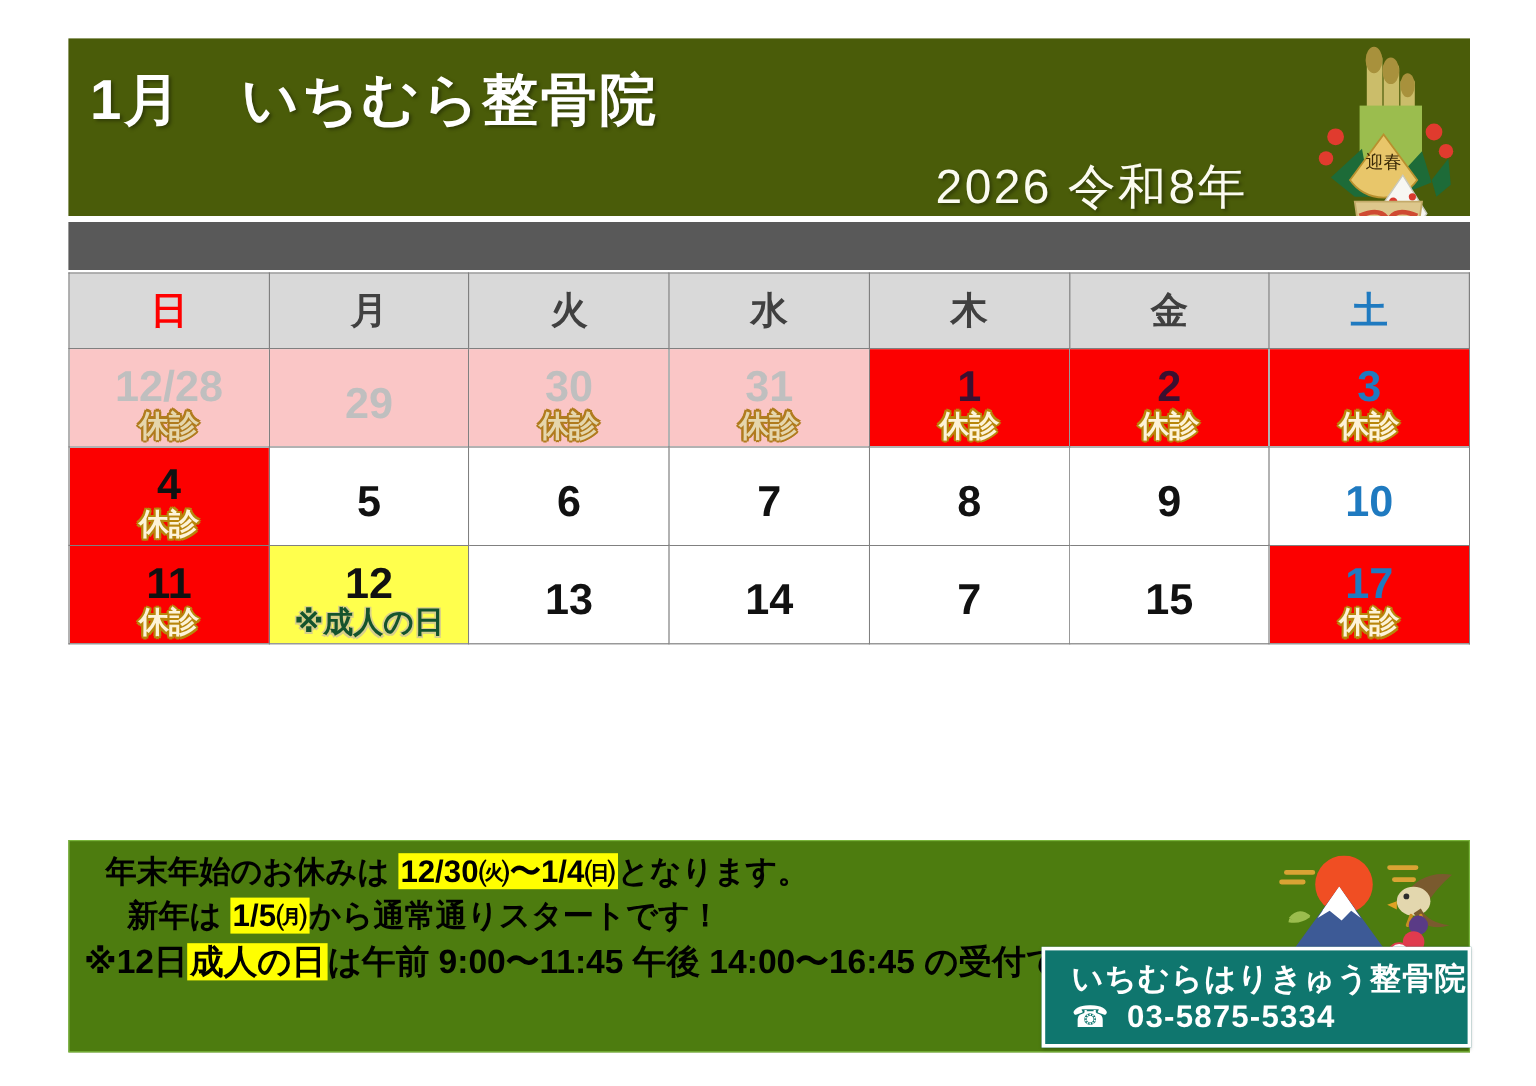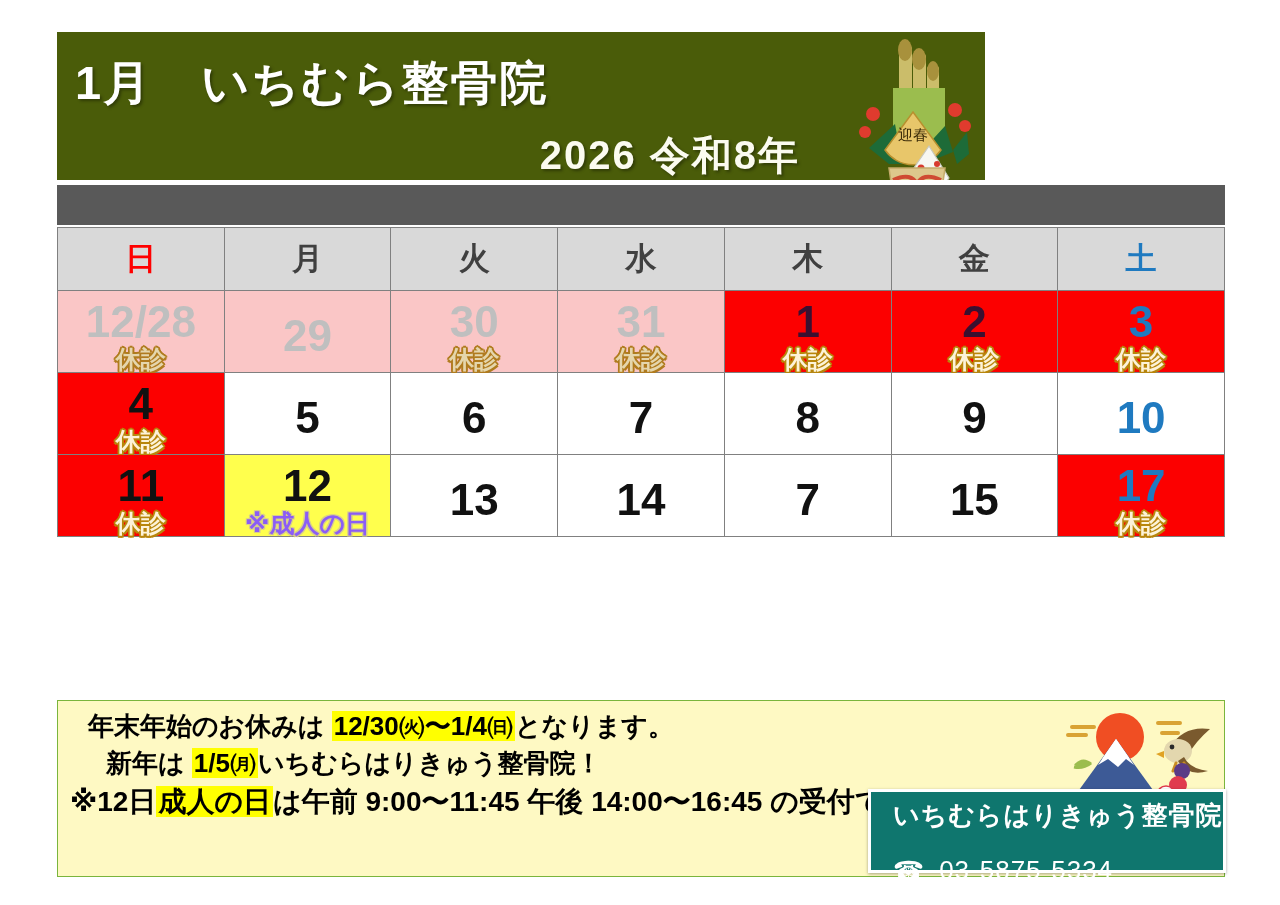--- a/index.html
+++ b/index.html
@@ -6,33 +6,33 @@
   body{
     width:1280px;height:905px;
     background:#ffffff;
     font-family:"Liberation Sans","DejaVu Sans",sans-serif;
     overflow:hidden;
   }
   .page{position:relative;width:1280px;height:905px;}
 
   
   .header{
-    position:absolute;left:57px;top:32px;width:928px;height:148px;
+    position:absolute;left:57px;top:32px;width:1168px;height:148px;
     background:#4a5c09;
     overflow:hidden;
   }
   .header-title{
     position:absolute;left:18px;top:20px;
     color:#ffffff;font-size:47px;font-weight:bold;letter-spacing:2px;
     text-shadow:2px 2px 3px rgba(0,0,0,.35);
     white-space:pre;
   }
   .header-year{
     position:absolute;right:185px;top:96px;
-    color:#fbfbf0;font-size:40px;font-weight:bold;letter-spacing:2px;
+    color:#fbfbf0;font-size:40px;font-weight:normal;letter-spacing:2px;
     text-shadow:2px 2px 3px rgba(0,0,0,.35);
     white-space:pre;
   }
 
   
   .kadomatsu{position:absolute;right:8px;top:-4px;width:128px;height:208px;}
 
   
   .graybar{
     position:absolute;left:57px;top:185px;width:1168px;height:40px;
@@ -53,21 +53,21 @@
     height:62px;background:#d9d9d9;
     font-size:31px;font-weight:bold;color:#404040;
   }
   .dow-sun{color:#ff0000 !important;}
   .dow-sat{color:#1f7ac0 !important;}
 
   .cell{
     height:81px;position:relative;background:#ffffff;
   }
   .cell .num{
-    display:block;font-size:44px;font-weight:bold;line-height:1;
+    display:block;font-size:36px;font-weight:bold;line-height:1;
     margin-top:8px;color:#111111;
   }
   .cell .note{
     display:block;font-size:25px;font-weight:bold;line-height:1;
     margin-top:3px;
   }
 
   
   .bg-prev{background:#fac6c6 !important;}
   .bg-closed{background:#fc0000 !important;}
@@ -90,30 +90,30 @@
   }
   .kyushin-tan{
     color:#e5d6ac;
     text-shadow:
       -1.5px -1.5px 0 #b07b1e, 1.5px -1.5px 0 #b07b1e,
       -1.5px  1.5px 0 #b07b1e, 1.5px  1.5px 0 #b07b1e,
        0 -1.8px 0 #b07b1e, 0 1.8px 0 #b07b1e,
       -1.8px 0 0 #b07b1e, 1.8px 0 0 #b07b1e;
   }
   .holiday-label{
-    color:#8b5cf6;font-size:22px;
+    color:#14532d;font-size:22px;
     text-shadow:
       -1.2px -1.2px 0 #d8cf8a, 1.2px -1.2px 0 #d8cf8a,
       -1.2px  1.2px 0 #d8cf8a, 1.2px  1.2px 0 #d8cf8a;
   }
 
   
   .footer{
     position:absolute;left:57px;top:700px;width:1166px;height:175px;
-    background:#fef9c3;border:1px solid #7ab53c;overflow:hidden;
+    background:#4d7c0f;border:1px solid #7ab53c;overflow:hidden;
   }
   .note-line{
     position:absolute;color:#000000;font-weight:bold;
     white-space:nowrap;letter-spacing:0px;
   }
   .note1{left:30px;top:8px;font-size:26px;}
   .note2{left:48px;top:45px;font-size:26px;}
   .note3{left:12px;top:82px;font-size:28px;}
   .hl{background:#ffff00;padding:0 2px;}
 
@@ -126,23 +126,22 @@
     background:#0f766e;border:3px solid #ffffff;
     box-shadow:0 1px 3px rgba(0,0,0,.35);
   }
   .contact-name{
     position:absolute;left:22px;top:6px;
     color:#ffffff;font-size:26px;font-weight:bold;letter-spacing:1px;
     white-space:nowrap;
   }
   .contact-phone{
     position:absolute;left:22px;top:40px;
-    color:#ffffff;font-size:26px;font-weight:normal;letter-spacing:1px;
+    color:#ffffff;font-size:26px;font-weight:bold;letter-spacing:1px;
     white-space:nowrap;
-    margin-top:23px;
   }
   .phone-glyph{font-size:25px;margin-right:14px;}
 </style>
 </head>
 <body>
 
 <div class="page">
 
   <div class="header">
     <div class="header-title">1月　いちむら整骨院</div>
@@ -278,21 +277,21 @@
       </tbody>
   </table>
 
   <div class="footer">
 
     <div class="note-line note1">
       <span>年末年始のお休みは </span><span class="hl">12/30㈫〜1/4㈰</span><span>となります。</span>
     </div>
 
     <div class="note-line note2">
-      <span>新年は </span><span class="hl">1/5㈪</span><span>いちむらはりきゅう整骨院！</span>
+      <span>新年は </span><span class="hl">1/5㈪</span><span>から通常通りスタートです！</span>
     </div>
 
     <div class="note-line note3">
       <span>※12日</span><span class="hl">成人の日</span><span>は午前 9:00〜11:45 午後 14:00〜16:45 の受付です。</span>
     </div>
 
     <svg class="fuji" viewBox="0 0 165 95">
       <circle cx="62" cy="24" r="24" fill="#f04e23"></circle>
       <path d="M8 95 L58 26 L108 95 Z" fill="#3d5a96"></path>
       <path d="M44 46 L58 26 L72 46 L66 42 L60 48 L52 42 Z" fill="#ffffff"></path>

